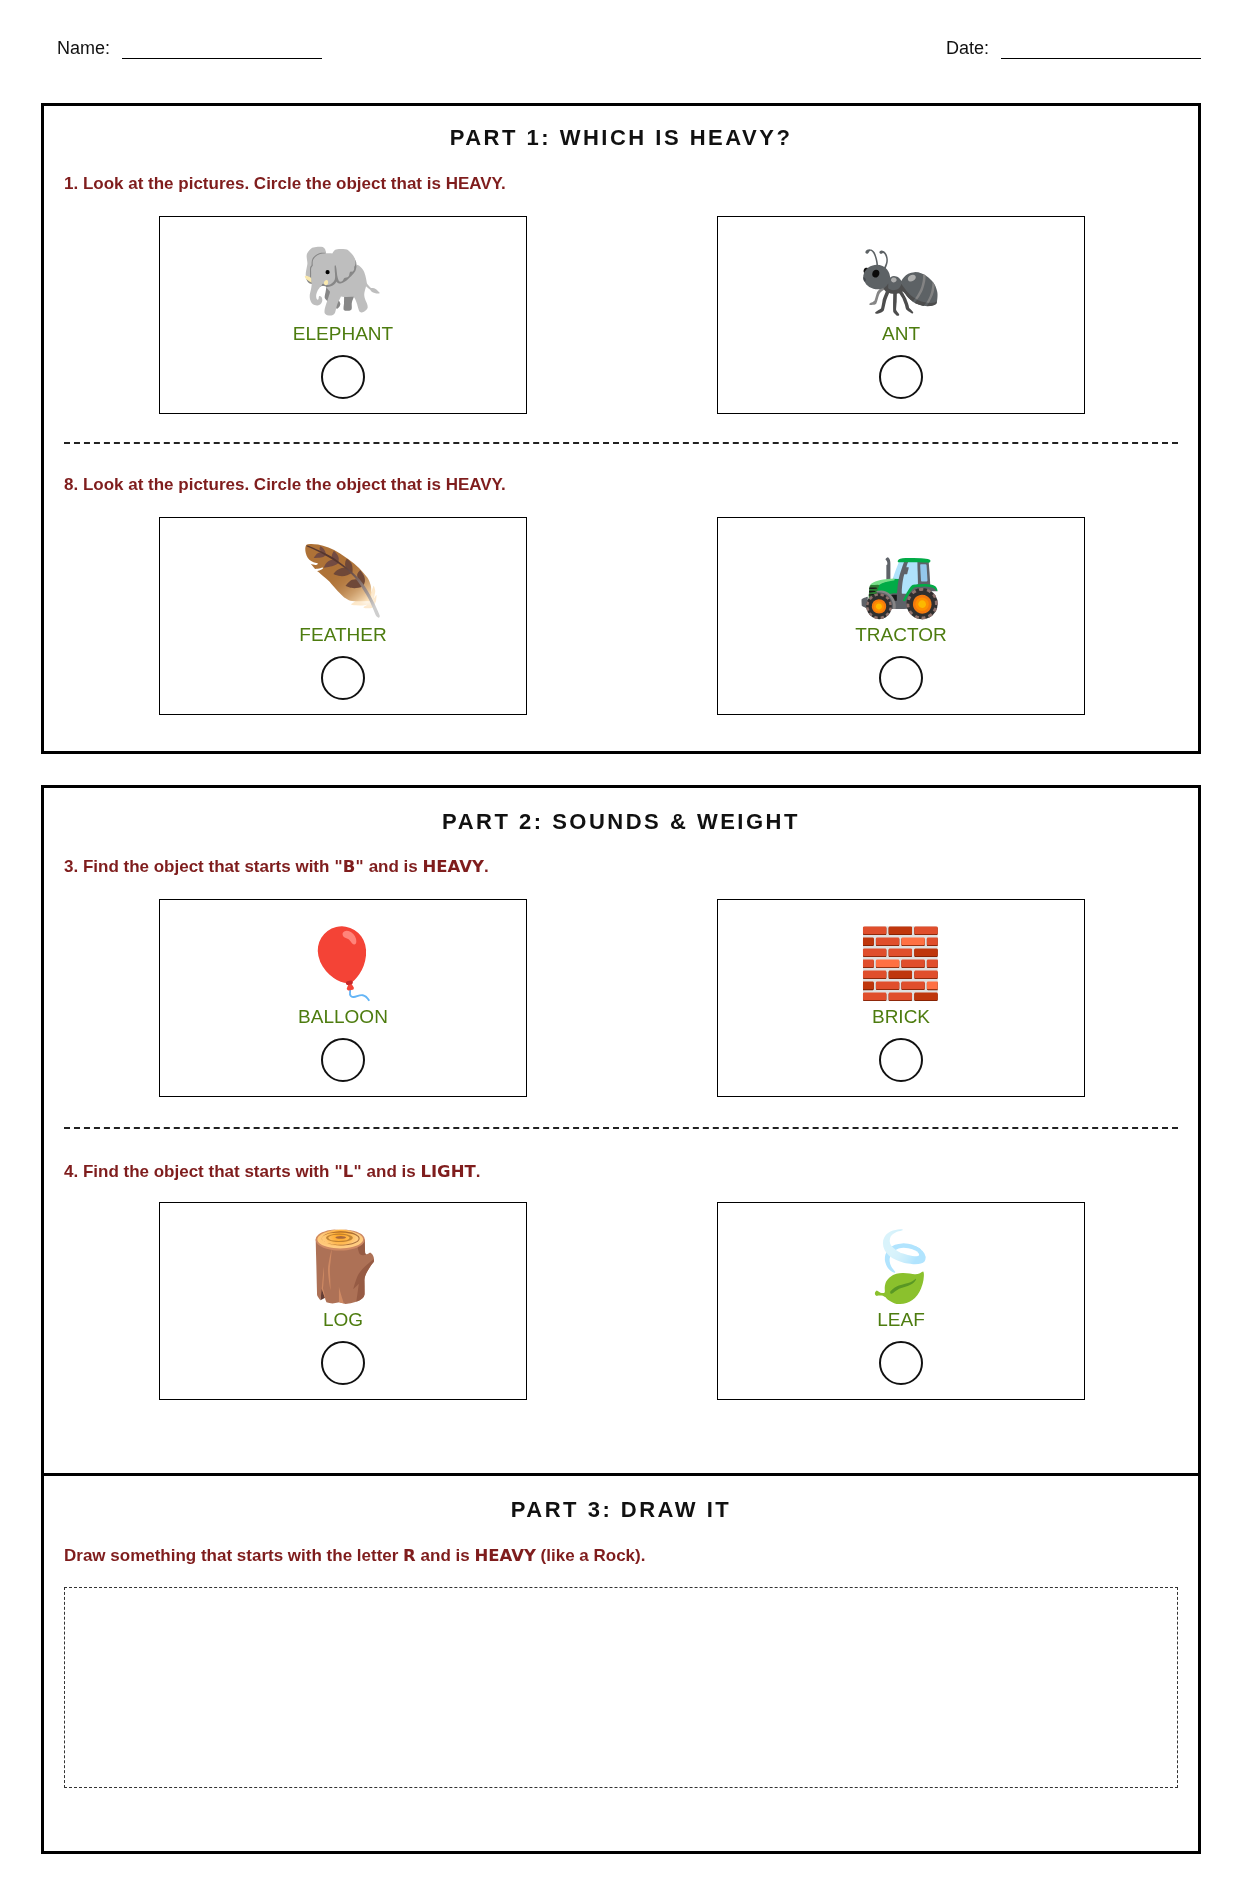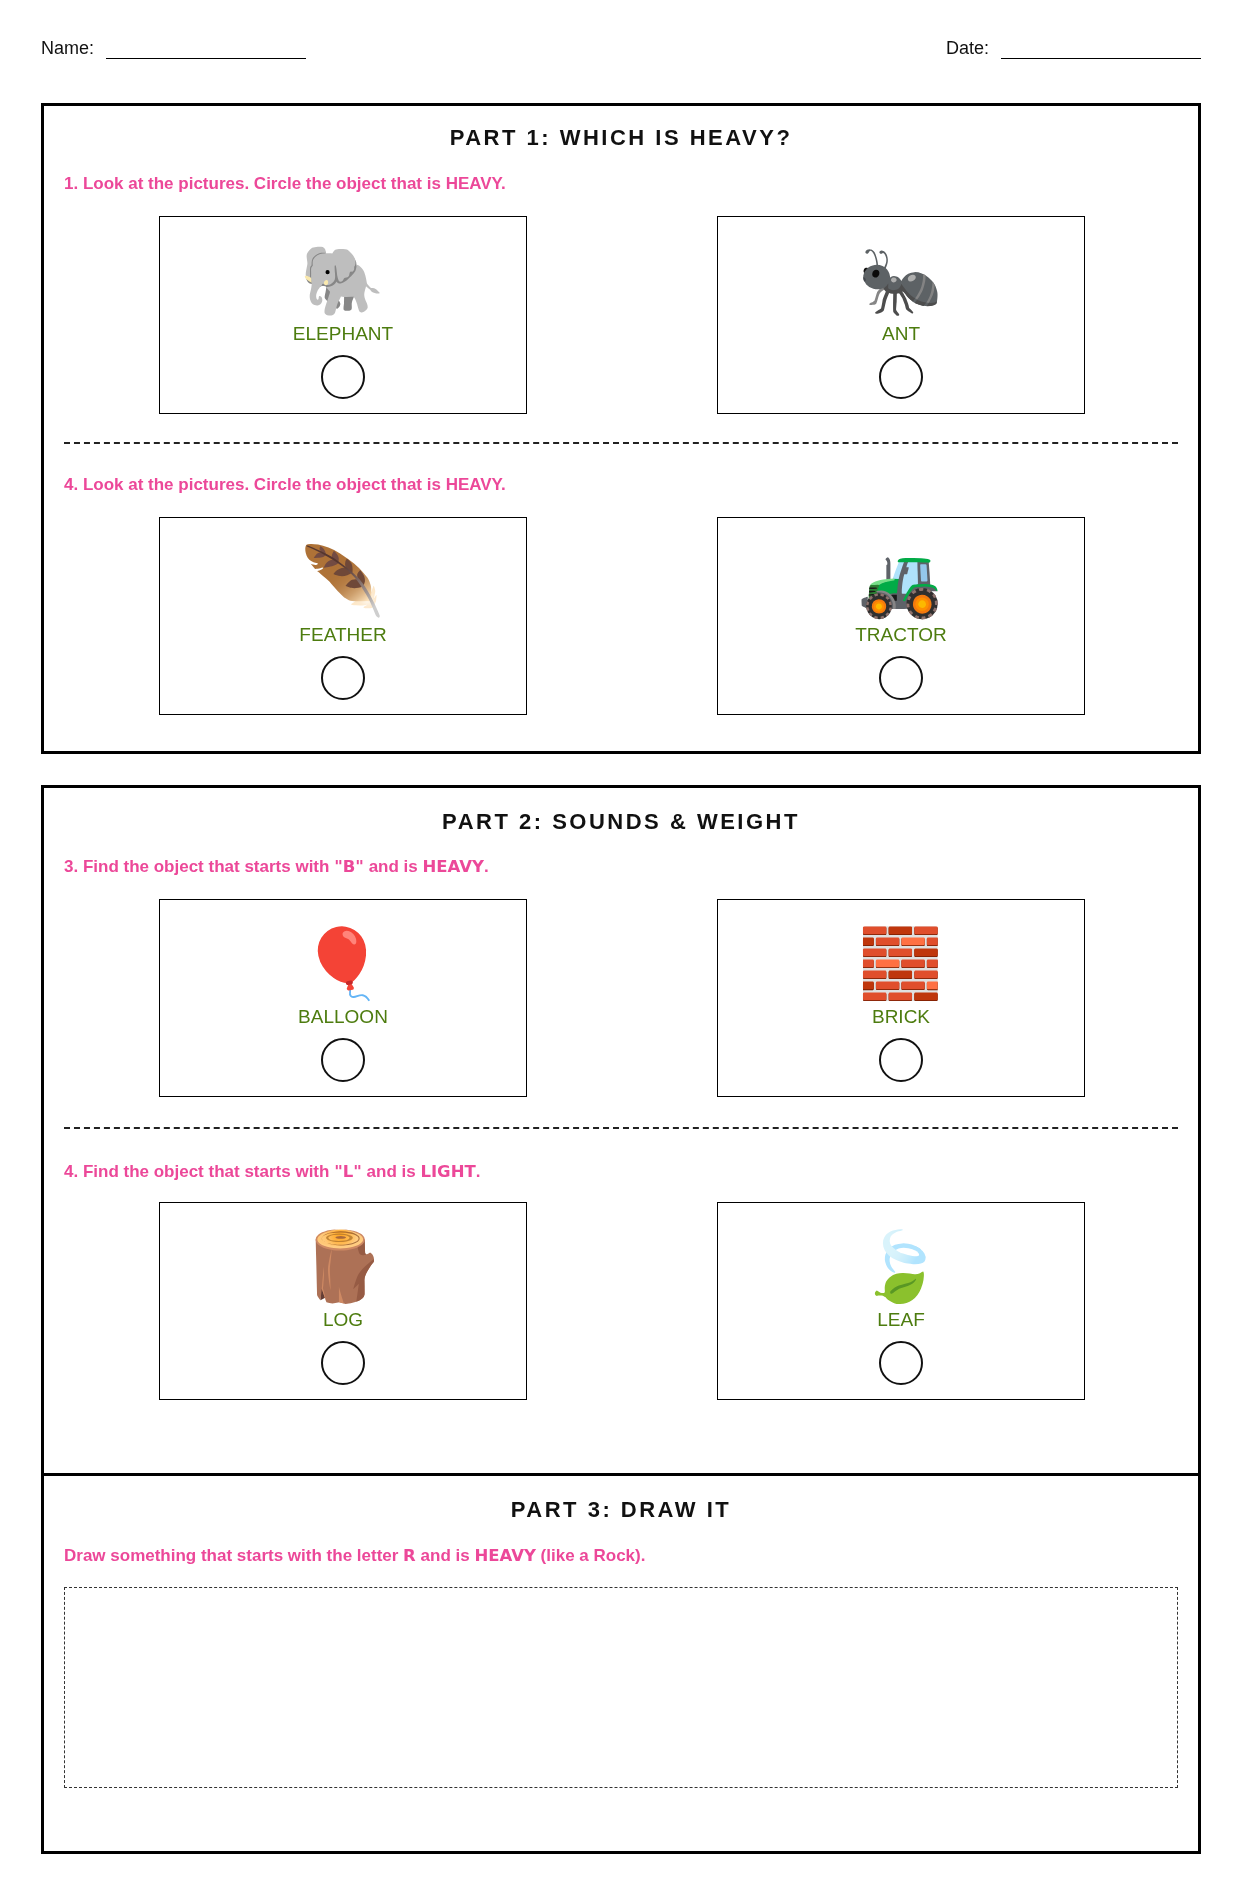--- a/index.html
+++ b/index.html
@@ -2,26 +2,26 @@
 <html><head>
   <meta charset="utf-8">
   <style>
     * { box-sizing: border-box; margin: 0; padding: 0; }
     html, body { width: 1241px; height: 1880px; background: #ffffff; }
     body { position: relative; font-family: "Liberation Sans", sans-serif; color: #111111; }
 
     .header-row { position: absolute; top: 38px; left: 41px; width: 1160px; height: 30px; }
     .field { position: absolute; top: 0; display: flex; align-items: flex-end; font-size: 18px; }
     .field .line { display: inline-block; width: 200px; border-bottom: 1.5px solid #000; margin-left: 12px; height: 20px; }
-    .field.name { left: 0; }
+    .field.name { left: 16px; }
     .field.date { right: 0; }
 
     .part { position: absolute; left: 41px; width: 1160px; border: 3px solid #000; background: #fff; }
     .part-title { position: absolute; left: 0; right: 0; text-align: center; font-weight: bold; font-size: 22px; letter-spacing: 2.5px; color: #111; }
-    .question { position: absolute; left: 20px; font-weight: bold; font-size: 17px; color: #ec4899; }
+    .question { position: absolute; left: 20px; font-weight: bold; font-size: 17px; color: #7f1d1d; }
     .question .strong { font-family: "DejaVu Sans", sans-serif; font-weight: bold; font-size: 16.5px; }
     .divider { position: absolute; left: 20px; right: 20px; height: 0; border-top: 2px dashed #222; }
 
     .card { position: absolute; width: 368px; height: 198px; border: 1.5px solid #000; background: #fff; }
     .card .emoji { position: absolute; top: 22px; left: 0; right: 0; text-align: center; font-size: 68px; line-height: 82px; height: 82px; }
     .card .label { position: absolute; top: 106px; left: 0; right: 0; text-align: center; font-size: 19px; color: #4d7c0f; }
     .card .circle { position: absolute; top: 138px; left: 50%; margin-left: -22px; width: 44px; height: 44px; border: 2px solid #111; border-radius: 50%; background: #fff; }
 
     .card.left { left: 115px; }
     .card.right { left: 673px; }
@@ -53,21 +53,21 @@
     <div class="circle"></div>
   </div>
   <div class="card right" style="top:110px;">
     <div class="emoji">🐜</div>
     <div class="label">ANT</div>
     <div class="circle"></div>
   </div>
 
   <div class="divider" style="top:336px;"></div>
 
-  <div class="question" style="top:369px;">4. Look at the pictures. Circle the object that is HEAVY.</div>
+  <div class="question" style="top:369px;">8. Look at the pictures. Circle the object that is HEAVY.</div>
 
   <div class="card left" style="top:411px;">
     <div class="emoji">🪶</div>
     <div class="label">FEATHER</div>
     <div class="circle"></div>
   </div>
   <div class="card right" style="top:411px;">
     <div class="emoji">🚜</div>
     <div class="label">TRACTOR</div>
     <div class="circle"></div>

